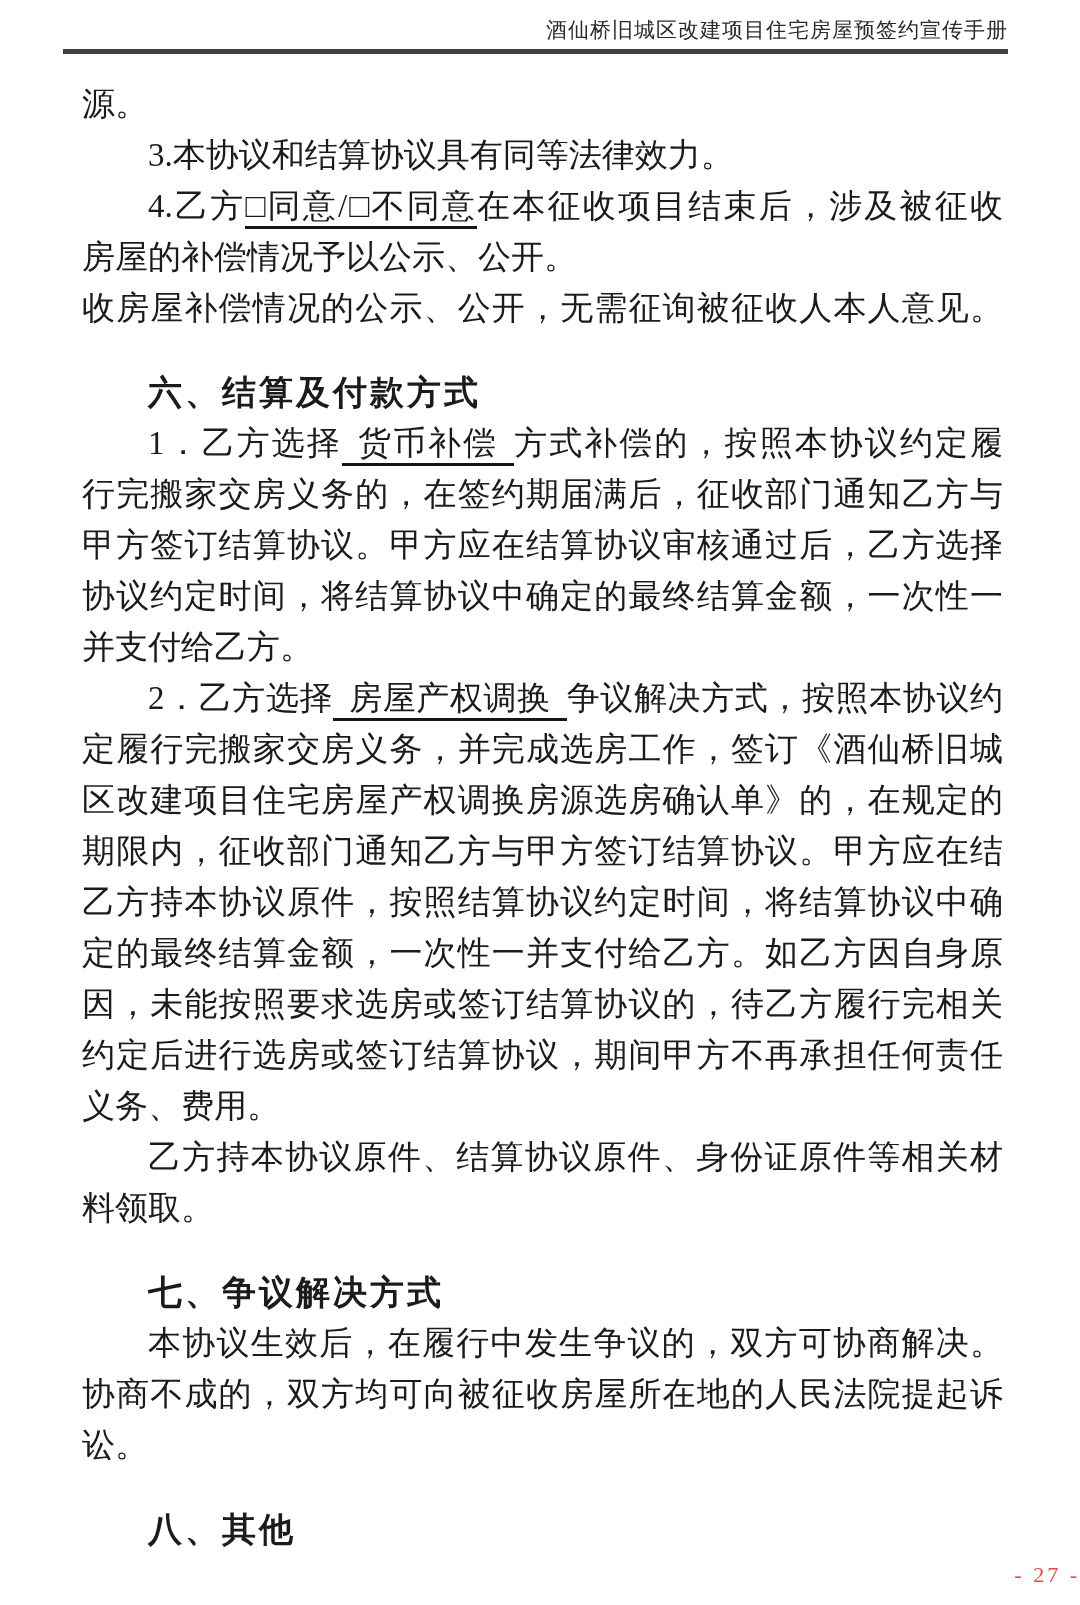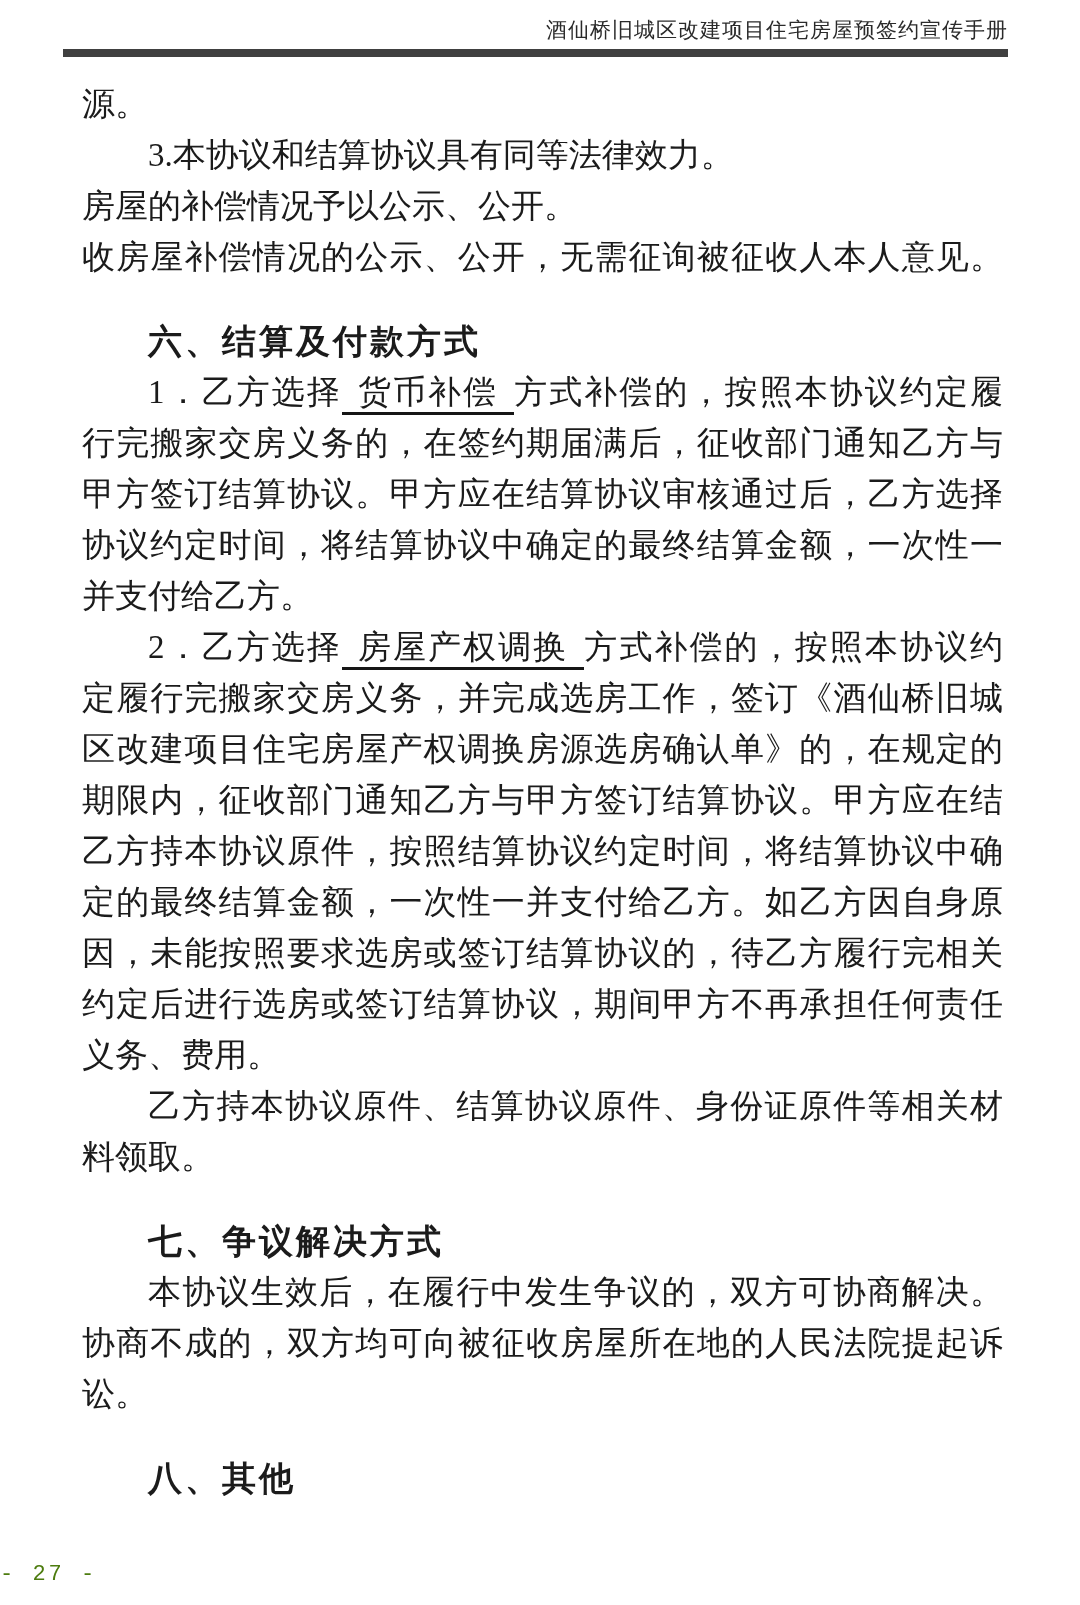--- a/index.html
+++ b/index.html
@@ -16,21 +16,21 @@
     font-family: "Liberation Serif", "DejaVu Serif", serif;
     overflow: hidden;
   }
   .header {
     position: absolute;
     top: 0;
     left: 63px;
     right: 72px;
     padding-top: 16px;
     padding-bottom: 5px;
-    border-bottom: 8px solid #404040;
+    border-bottom: 5px solid #404040;
     text-align: right;
     font-size: 21px;
     letter-spacing: 1px;
     color: #2a2a2a;
   }
   .doc-body {
     position: absolute;
     top: 52px;
     left: 82px;
     right: 77px;
@@ -62,48 +62,48 @@
   }
   .pad {
     padding-left: 16px;
     padding-right: 16px;
   }
   .footer {
     position: absolute;
     top: 1562px;
     left: 0;
     width: 100%;
-    text-align: left;
+    text-align: right;
     font-size: 22px;
     letter-spacing: 3px;
-    color: #4d7c0f;
-    font-family: Liberation Mono, monospace;
+    color: #ef4444;
   }
 </style>
 </head>
 <body>
 
 <div class="page">
 
   <div class="header">
     <span>酒仙桥旧城区改建项目住宅房屋预签约宣传手册</span>
   </div>
 
   <div class="doc-body">
       <div class="line"><span>源。</span></div>
       <div class="line indent"><span>3.本协议和结算协议具有同等法律效力。</span></div>
+      <div class="line indent justify"><span>4.乙方</span><span class="u">□同意/□不同意</span><span>在本征收项目结束后，涉及被征收</span></div>
       <div class="line"><span>房屋的补偿情况予以公示、公开。</span></div>
       <div class="line justify"><span>收房屋补偿情况的公示、公开，无需征询被征收人本人意见。</span></div>
       <div class="line indent heading"><span>六、结算及付款方式</span></div>
       <div class="line indent justify"><span>1．乙方选择</span><span class="u pad">货币补偿</span><span>方式补偿的，按照本协议约定履</span></div>
       <div class="line justify"><span>行完搬家交房义务的，在签约期届满后，征收部门通知乙方与</span></div>
       <div class="line justify"><span>甲方签订结算协议。甲方应在结算协议审核通过后，乙方选择</span></div>
       <div class="line justify"><span>协议约定时间，将结算协议中确定的最终结算金额，一次性一</span></div>
       <div class="line"><span>并支付给乙方。</span></div>
-      <div class="line indent justify"><span>2．乙方选择</span><span class="u pad">房屋产权调换</span><span>方式补偿的，按照本协议约</span></div>
+      <div class="line indent justify"><span>2．乙方选择</span><span class="u pad">房屋产权调换</span><span>争议解决方式，按照本协议约</span></div>
       <div class="line justify"><span>定履行完搬家交房义务，并完成选房工作，签订《酒仙桥旧城</span></div>
       <div class="line justify"><span>区改建项目住宅房屋产权调换房源选房确认单》的，在规定的</span></div>
       <div class="line justify"><span>期限内，征收部门通知乙方与甲方签订结算协议。甲方应在结</span></div>
       <div class="line justify"><span>乙方持本协议原件，按照结算协议约定时间，将结算协议中确</span></div>
       <div class="line justify"><span>定的最终结算金额，一次性一并支付给乙方。如乙方因自身原</span></div>
       <div class="line justify"><span>因，未能按照要求选房或签订结算协议的，待乙方履行完相关</span></div>
       <div class="line justify"><span>约定后进行选房或签订结算协议，期间甲方不再承担任何责任</span></div>
       <div class="line"><span>义务、费用。</span></div>
       <div class="line indent justify"><span>乙方持本协议原件、结算协议原件、身份证原件等相关材</span></div>
       <div class="line"><span>料领取。</span></div>

